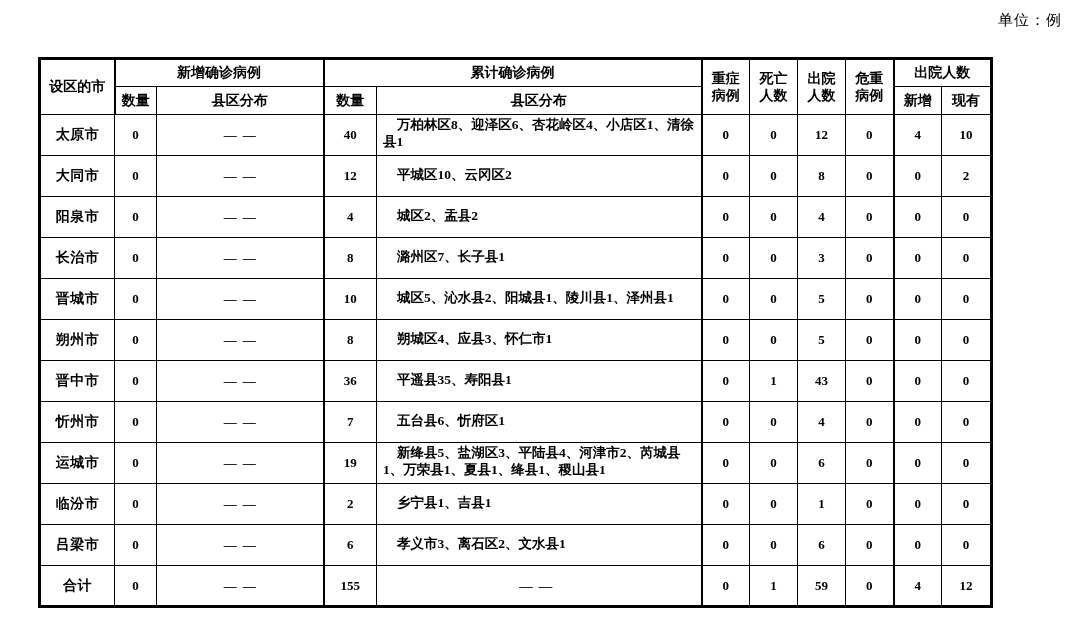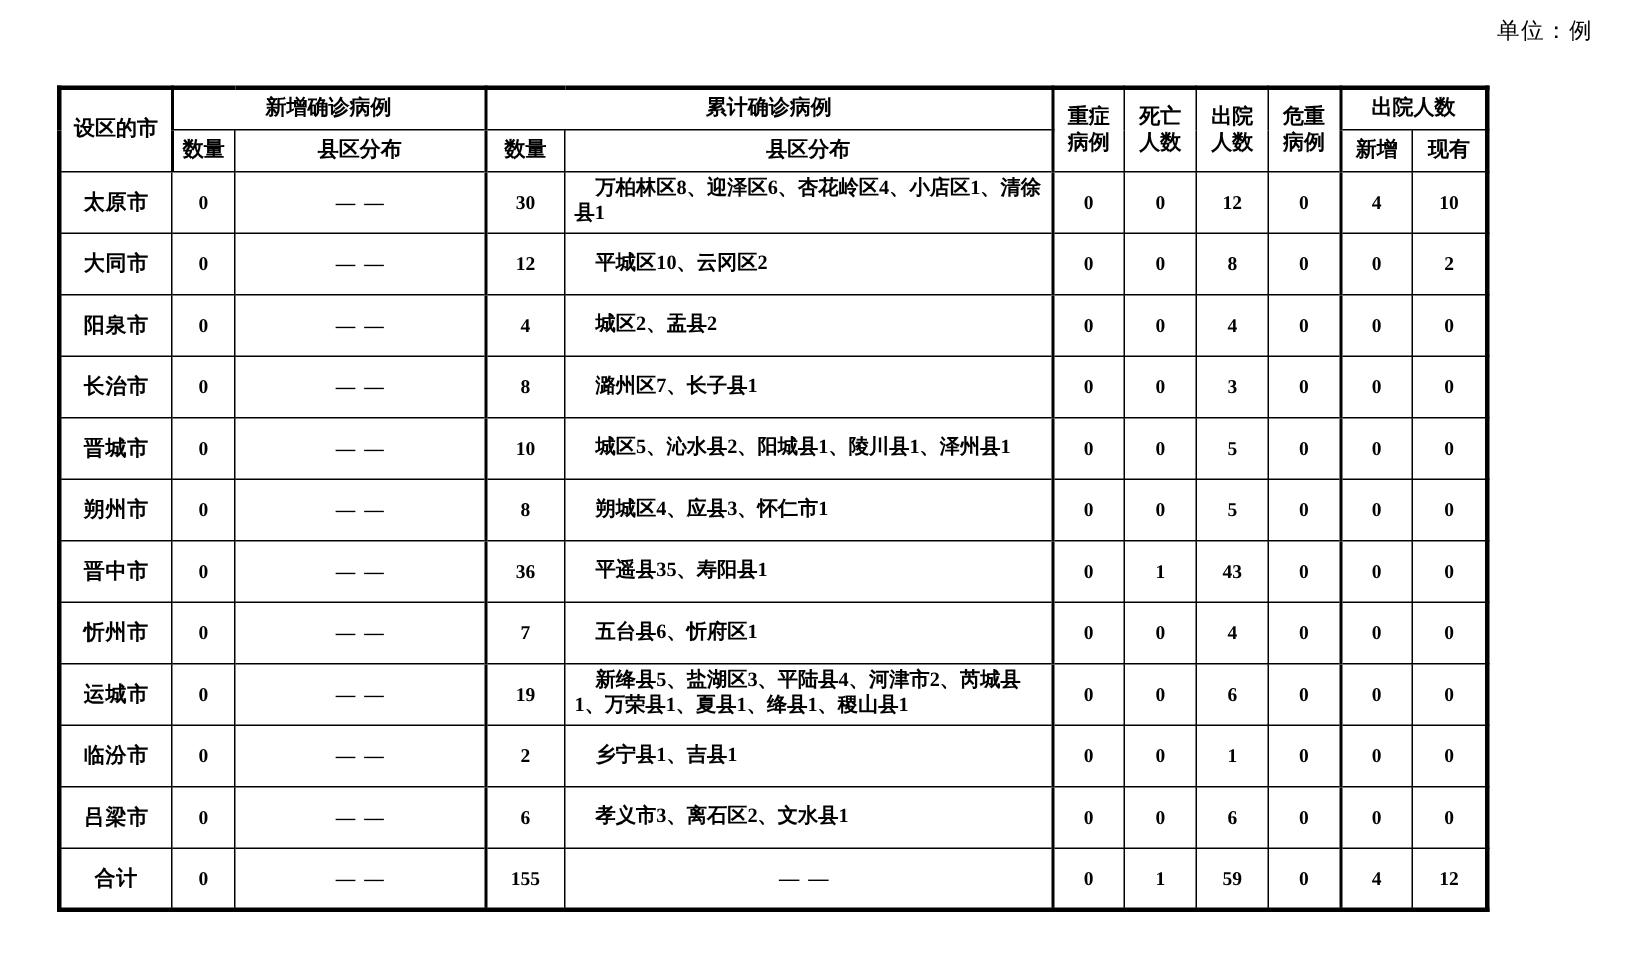--- a/index.html
+++ b/index.html
@@ -80,21 +80,21 @@
         <th>县区分布</th>
         <th class="bl2">新增</th>
         <th>现有</th>
       </tr>
     </thead>
     <tbody id="table-body">
         <tr>
       <td class="city">太原市</td>
       <td>0</td>
       <td class="dashes">——</td>
-      <td class="bl2">30</td>
+      <td class="bl2">40</td>
       <td class="dist">万柏林区8、迎泽区6、杏花岭区4、小店区1、清徐县1</td>
       <td class="bl2">0</td>
       <td>0</td>
       <td>12</td>
       <td>0</td>
       <td class="bl2">4</td>
       <td>10</td>
     </tr>
         <tr>
       <td class="city">大同市</td>

